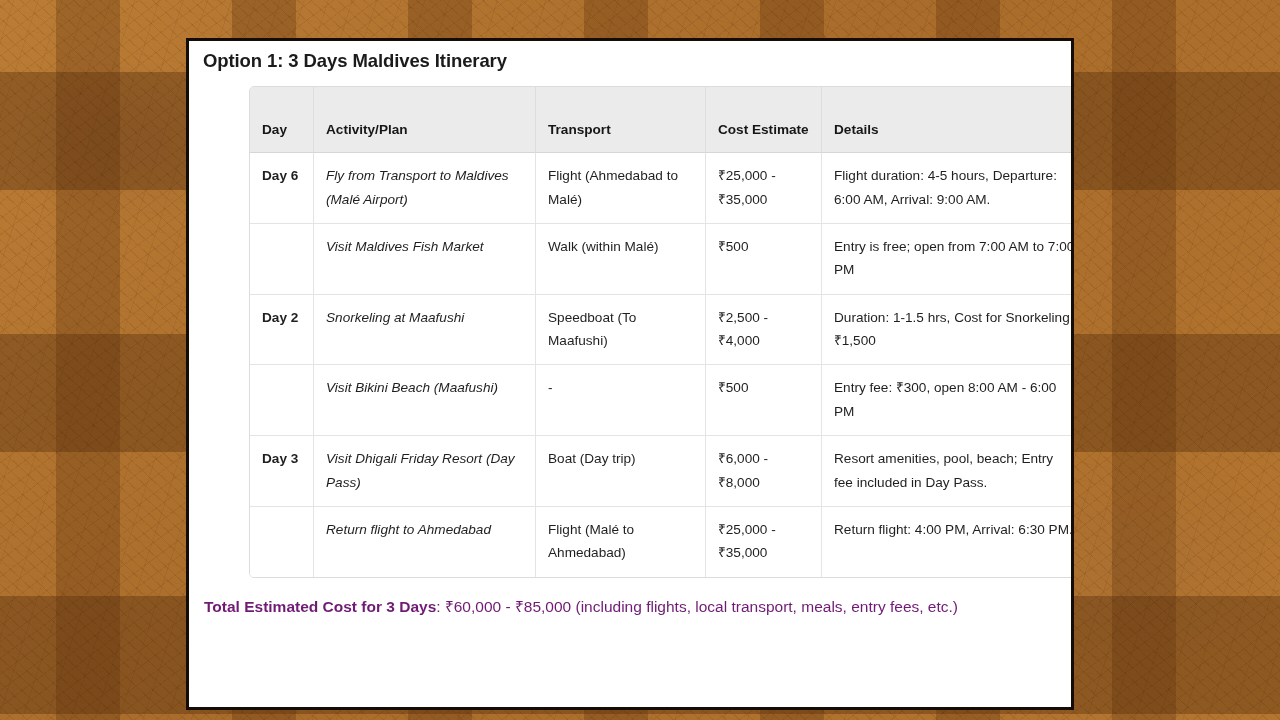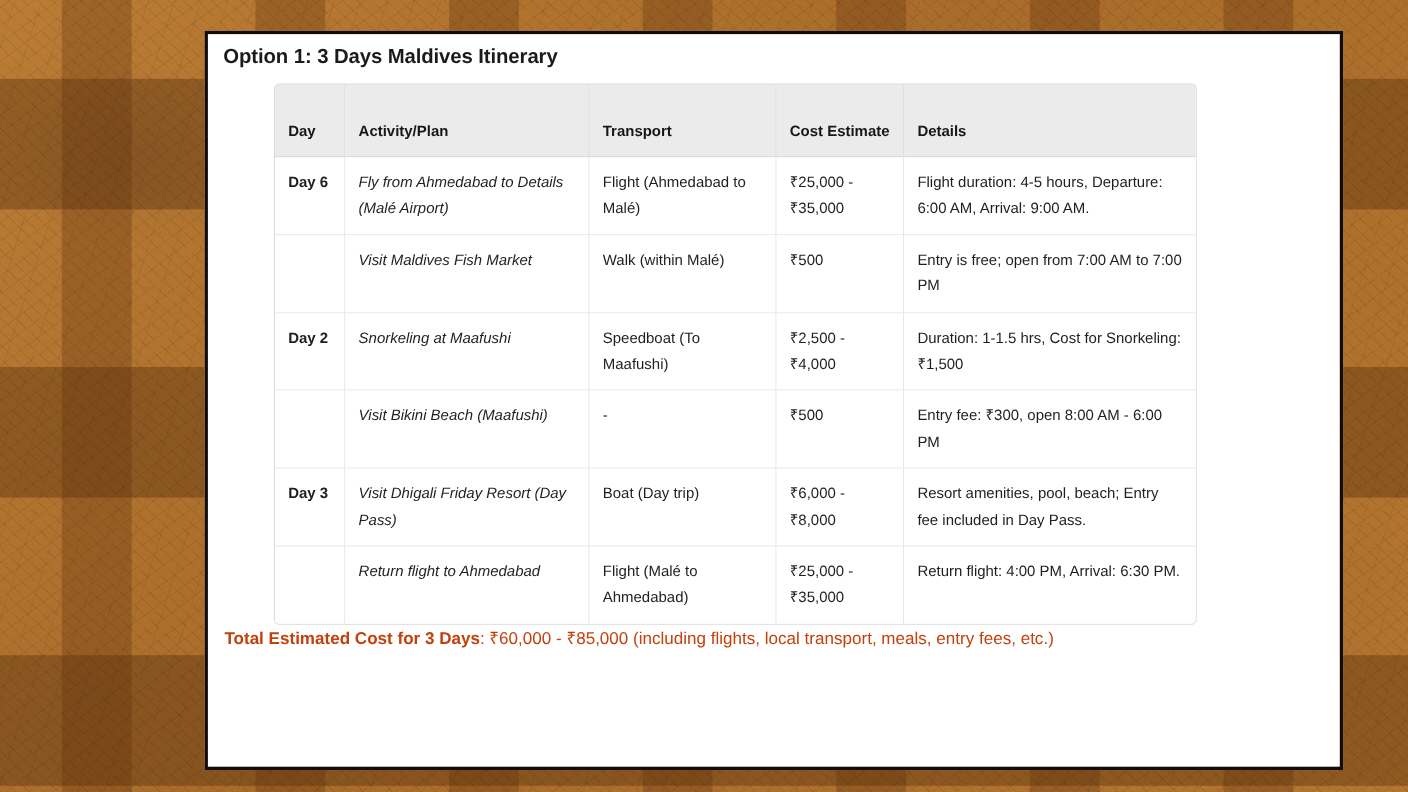--- a/index.html
+++ b/index.html
@@ -55,22 +55,22 @@
       repeating-linear-gradient(12deg, rgba(200,150,95,0.07) 0 1px, rgba(0,0,0,0) 1px 17px),
       repeating-linear-gradient(-72deg, rgba(70,35,8,0.07) 0 1px, rgba(0,0,0,0) 1px 23px);
     mix-blend-mode: multiply;
     opacity: 0.9;
   }
 
   
   #card {
     position: absolute;
     left: 186px;
-    top: 28px;
-    width: 1035px;
+    top: 38px;
+    width: 888px;
     height: 672px;
     background: #ffffff;
     border: 3px solid #140c05;
     padding: 9px 0 16px 0;
     overflow: hidden;
     z-index: 5;
   }
 
   #card-inner {
     padding: 0 14px 0 14px;
@@ -128,22 +128,23 @@
 
   .col-day       { width: 64px; }
   .col-activity  { width: 222px; }
   .col-transport { width: 170px; }
   .col-cost      { width: 116px; }
   .col-details   { width: 265px; }
 
   
   #total-line {
     font-size: 15.5px;
-    color: #c2410c;
+    color: #701a75;
     line-height: 1.62;
+    margin-top: 16px;
     padding-left: 1px;
   }
   #total-line .label { font-weight: bold; }
 </style>
 </head>
 <body>
 
 <div id="bg"></div>
 
 <div id="card">
@@ -164,21 +165,21 @@
           <th>Day</th>
           <th>Activity/Plan</th>
           <th>Transport</th>
           <th>Cost Estimate</th>
           <th>Details</th>
         </tr>
       </thead>
       <tbody id="table-body">
           <tr>
             <td class="day-cell">Day 6</td>
-            <td class="activity-cell">Fly from Ahmedabad to Details (Malé Airport)</td>
+            <td class="activity-cell">Fly from Transport to Maldives (Malé Airport)</td>
             <td class="transport-cell">Flight (Ahmedabad to Malé)</td>
             <td class="cost-cell">₹25,000 - ₹35,000</td>
             <td class="details-cell">Flight duration: 4-5 hours, Departure: 6:00 AM, Arrival: 9:00 AM.</td>
           </tr>
           <tr>
             <td class="day-cell"></td>
             <td class="activity-cell">Visit Maldives Fish Market</td>
             <td class="transport-cell">Walk (within Malé)</td>
             <td class="cost-cell">₹500</td>
             <td class="details-cell">Entry is free; open from 7:00 AM to 7:00 PM</td>

